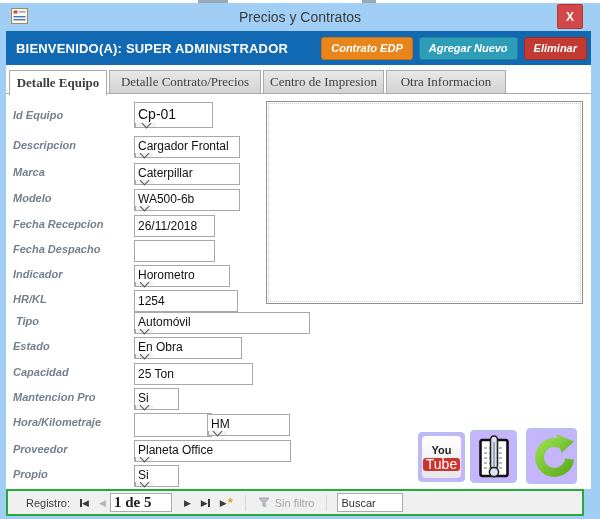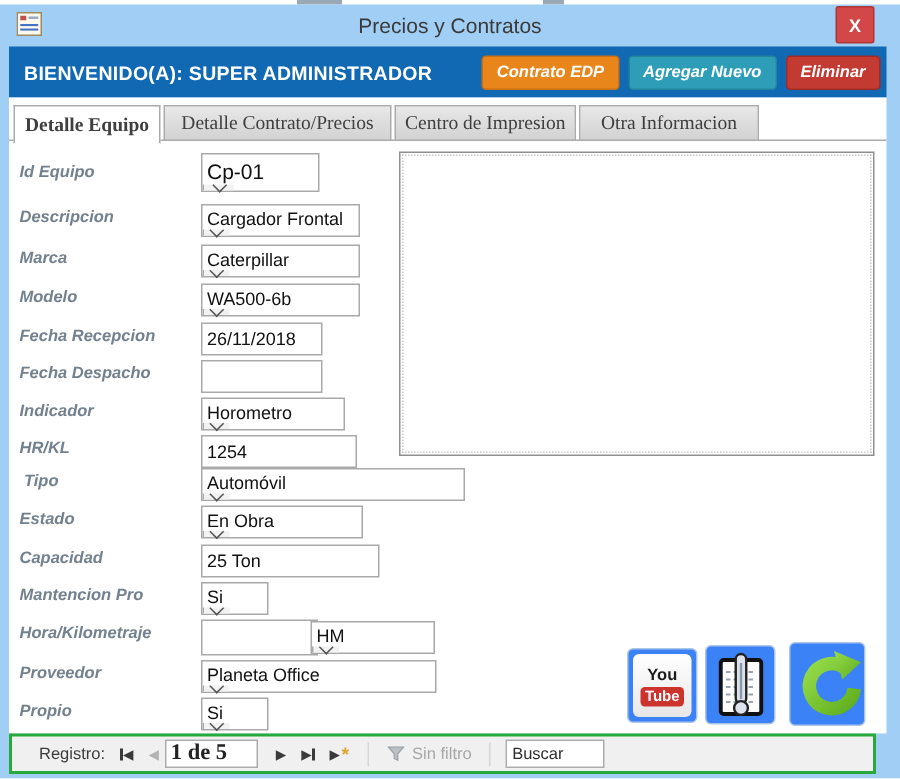--- a/index.html
+++ b/index.html
@@ -47,27 +47,27 @@
   .carrow{width:17px;border-left:1px solid #A9A9A9;background:#F2F2F2;display:flex;
           align-items:center;justify-content:center;cursor:pointer;}
   .chev{width:6px;height:6px;border-right:1.5px solid #555;border-bottom:1.5px solid #555;
         transform:rotate(45deg);margin-top:-3px;}
   .tinput{position:absolute;height:20px;border:1px solid #A9A9A9;font-size:12px;padding:0 3px;
           color:#111;background:#fff;font-family:"Liberation Sans",sans-serif;}
 
   .imgframe{position:absolute;left:260px;top:36px;width:315px;height:201px;background:#fff;
             border:1px solid #8F8F8F;outline:1px dotted #C9C9C9;outline-offset:-3px;}
 
-  .icon-btn{position:absolute;background:#3b82f6;border:1px solid #ABC6E4;border-radius:4px;
+  .icon-btn{position:absolute;background:#c4b5fd;border:1px solid #ABC6E4;border-radius:4px;
             display:flex;align-items:center;justify-content:center;padding:0;cursor:pointer;}
   .yt{width:39px;height:42px;background:linear-gradient(#ffffff,#e7e7e7);border-radius:4px;
       display:flex;flex-direction:column;align-items:center;justify-content:center;}
   .yt-you{font-size:11px;font-weight:bold;color:#1c1c1c;line-height:12px;
           font-family:"Liberation Sans",sans-serif;}
-  .yt-tube{background:#CC332D;color:#fff;font-size:10px;font-weight:bold;border-radius:3px;
+  .yt-tube{background:#CC332D;color:#fff;font-size:14px;font-weight:normal;border-radius:3px;
            padding:0 3px;line-height:13px;margin-top:2px;}
 
   
   .navbar{position:absolute;left:6px;right:16px;top:486px;height:23px;background:#F0F0F0;
           border:2px solid #27A93C;display:flex;align-items:center;font-size:11px;padding-left:12px;}
   .nav-label{margin-left:6px;color:#3B3B3B;}
   .nav-ic{display:inline-flex;align-items:center;font-size:9px;color:#3A3A3A;cursor:pointer;}
   .nav-ic.disabled{color:#B3B3B3;cursor:default;}
   .vbar{width:2px;height:8px;background:#3A3A3A;display:inline-block;}
   .star{color:#E0A32E;font-size:13px;font-weight:bold;font-style:normal;line-height:8px;

